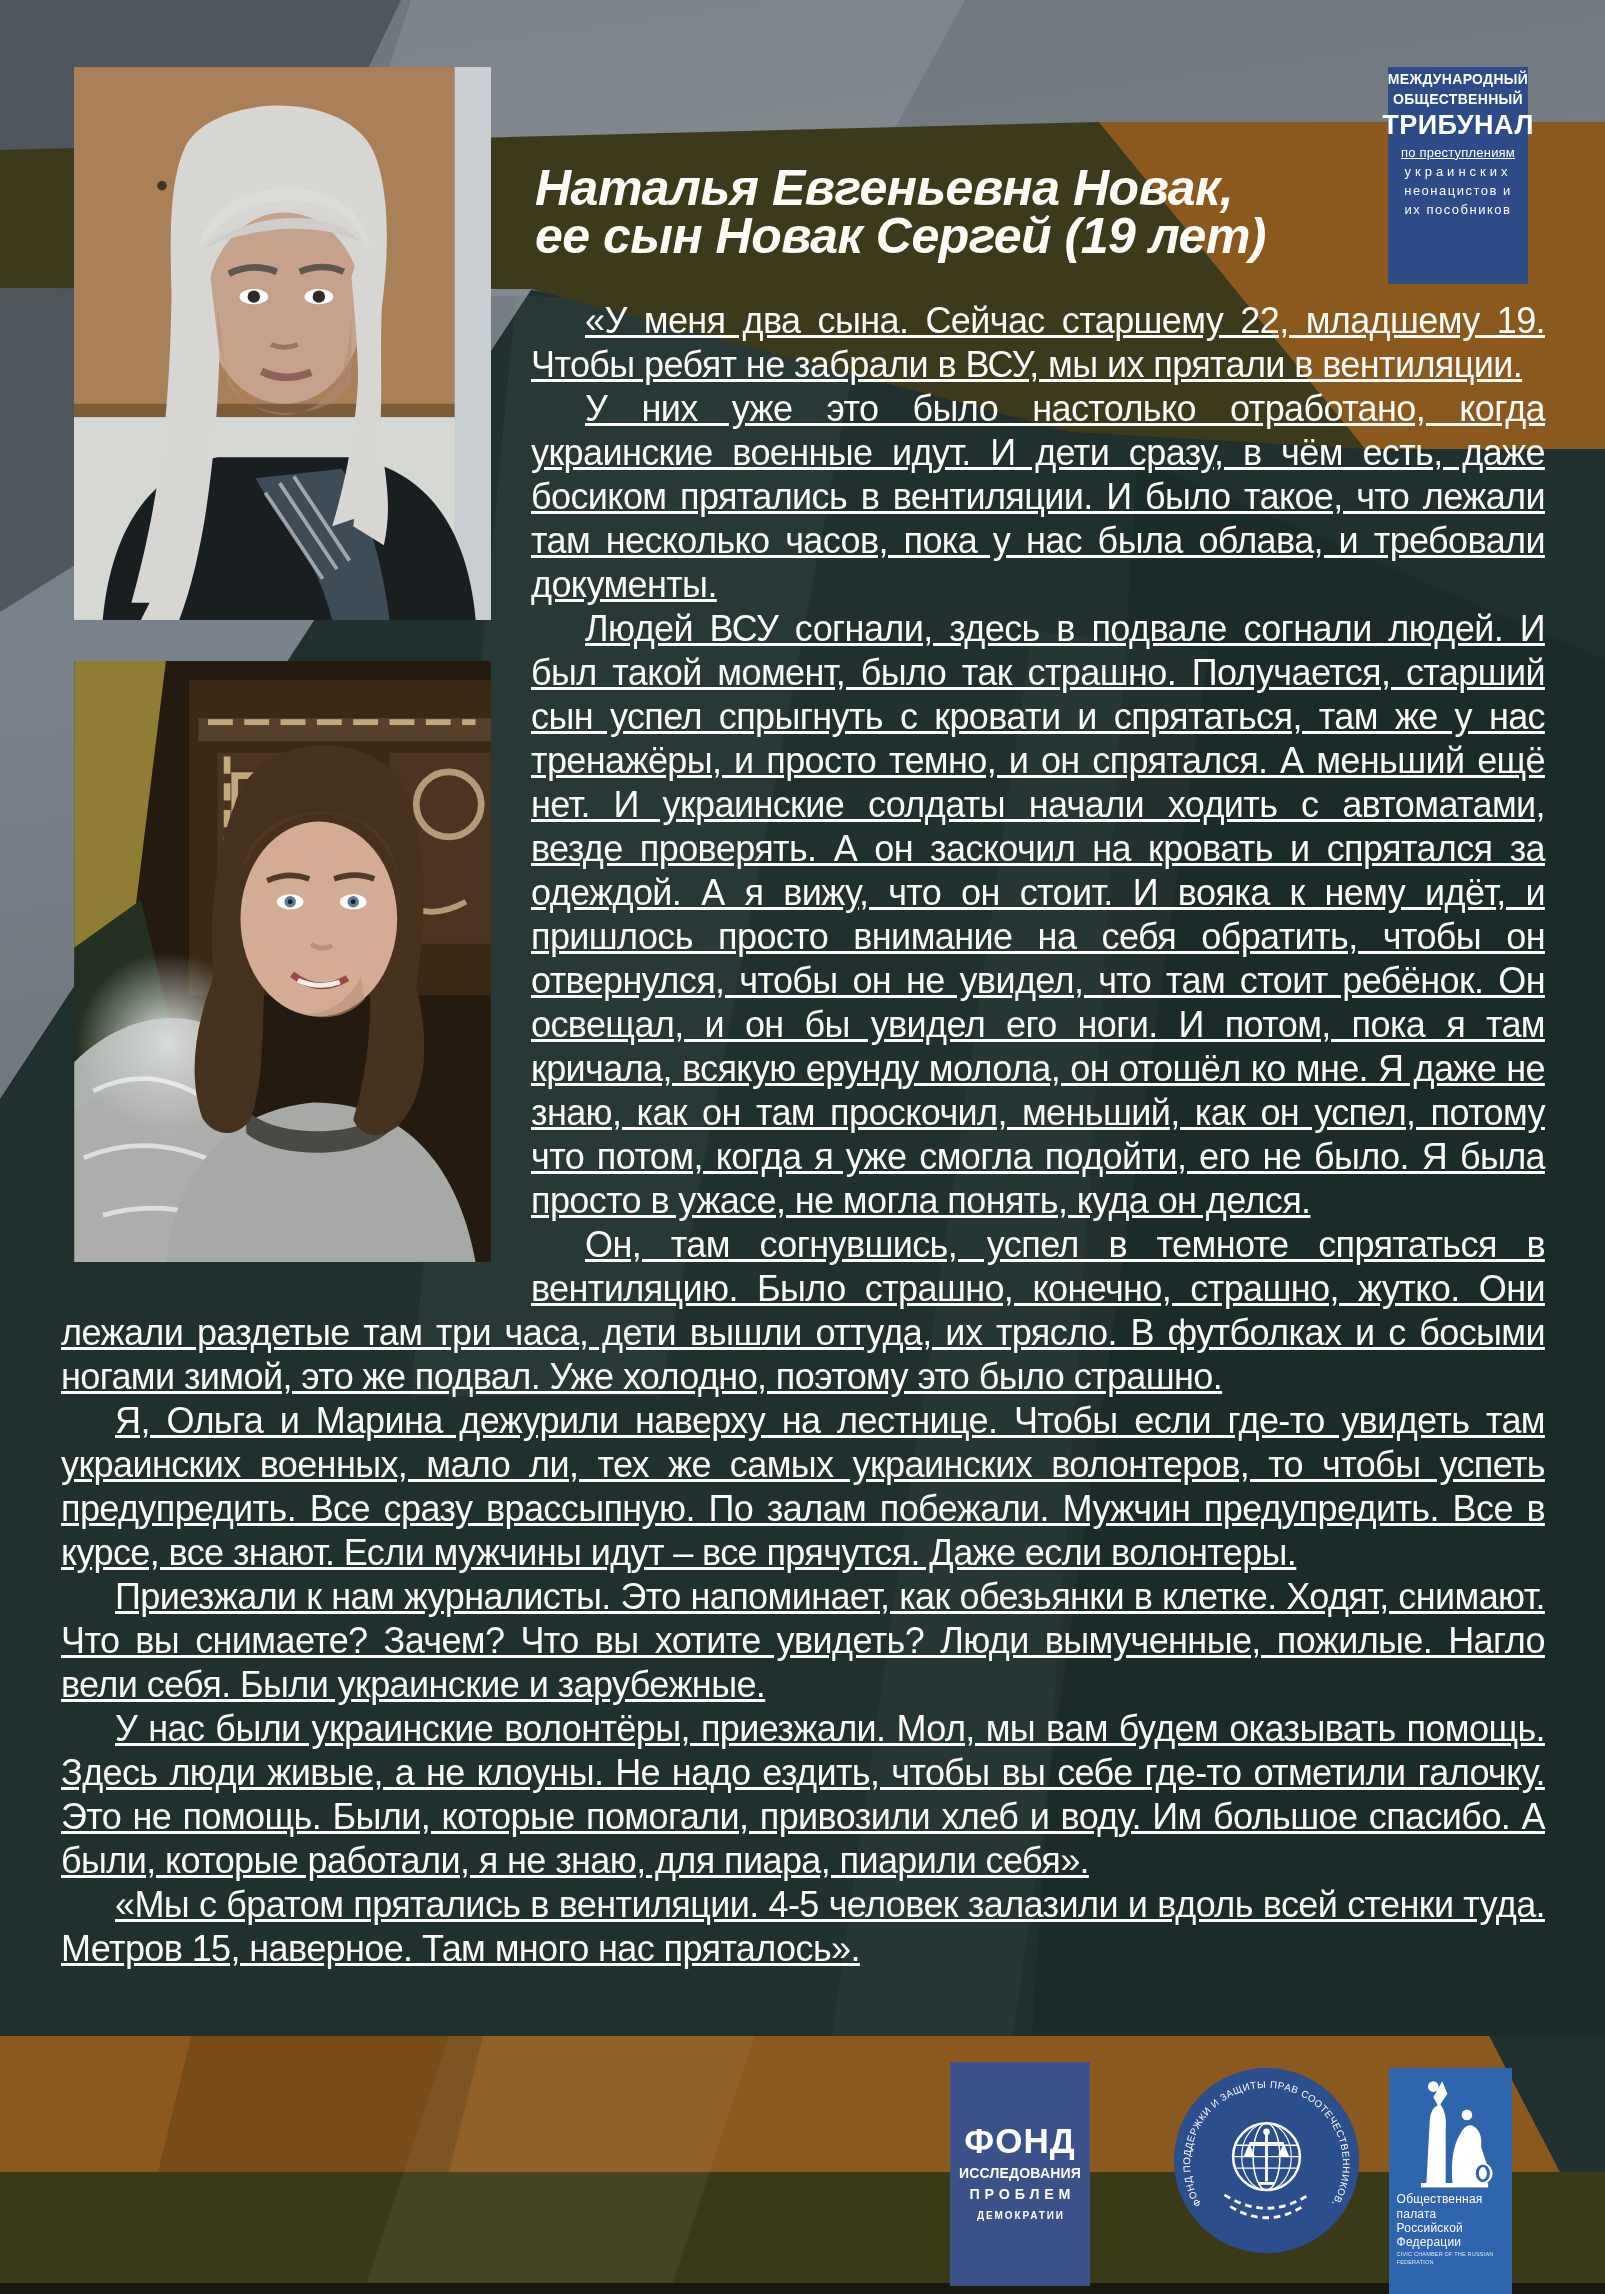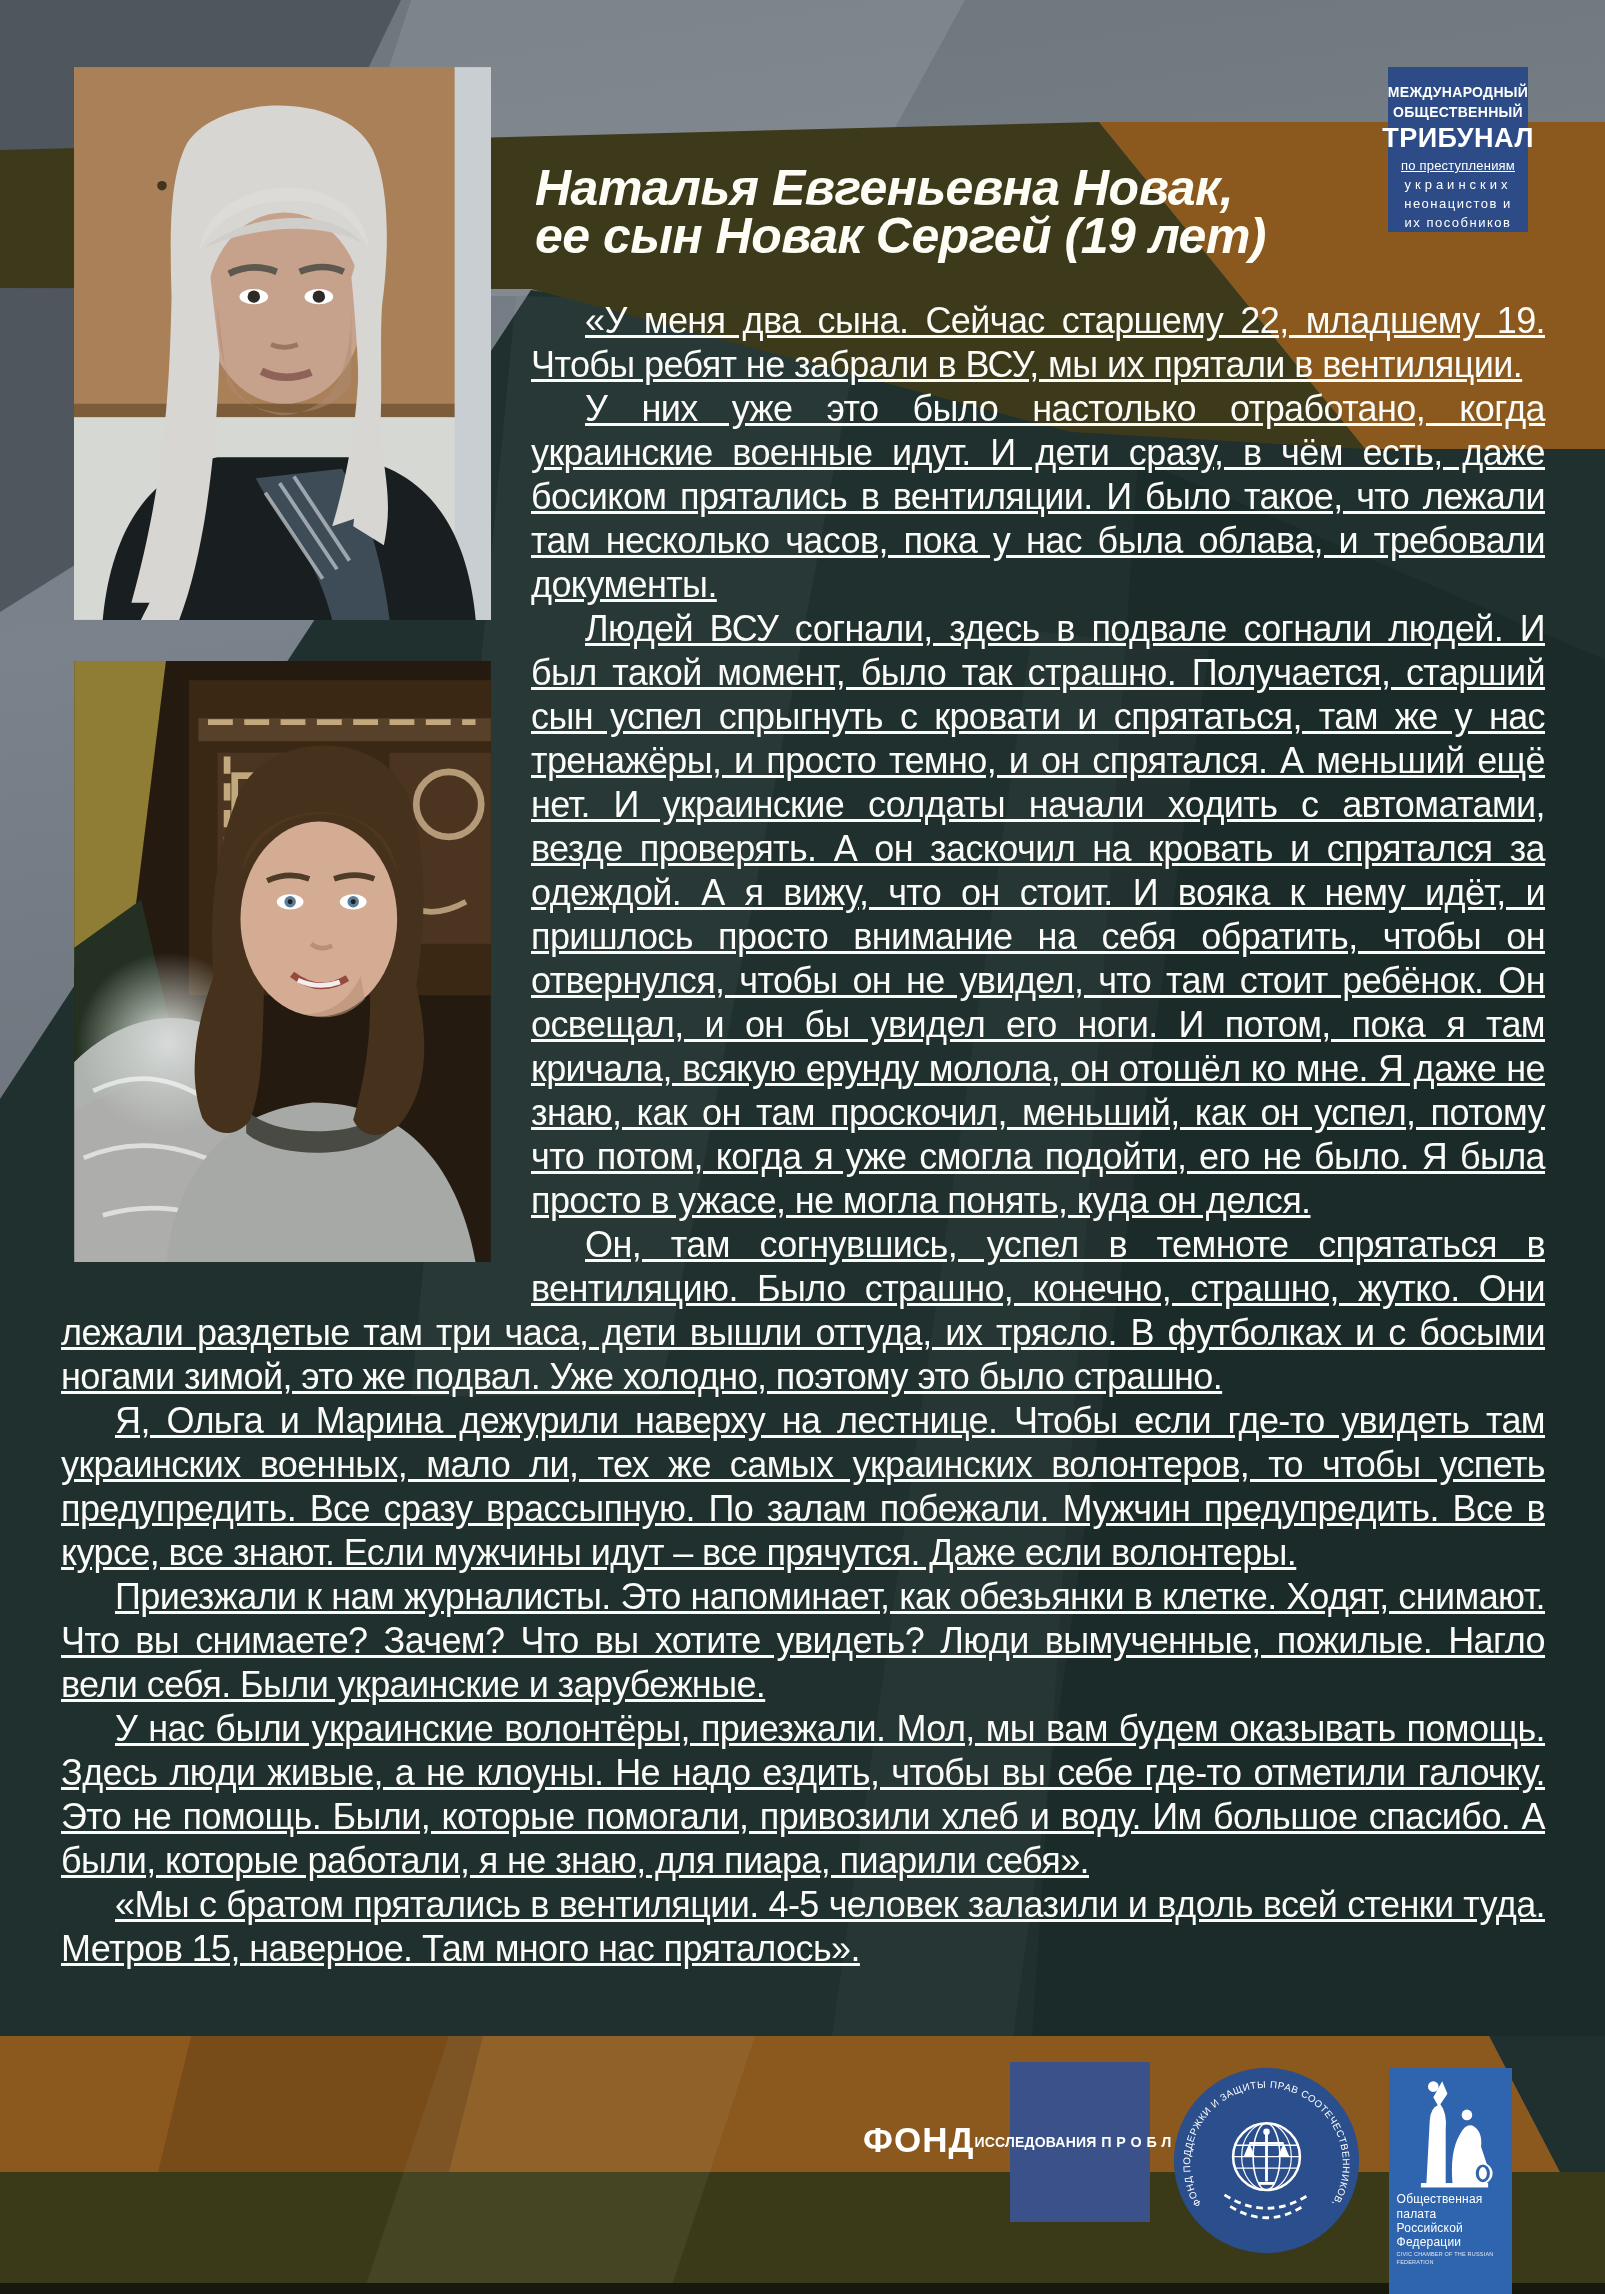--- a/index.html
+++ b/index.html
@@ -27,39 +27,39 @@
   .photo{position:absolute;left:74px;width:417px;overflow:hidden;}
   #photo1{top:67px;height:553px;}
   #photo2{top:661px;height:601px;}
   .photo svg{display:block;}
 
   
   #title{position:absolute;left:535px;top:164px;color:#fdfdf5;font-weight:bold;
          font-size:50px;line-height:48px;letter-spacing:-0.5px;font-style:italic;}
 
   
-  #tribunal{position:absolute;left:1388px;top:67px;width:140px;height:165px;background:#2d4b86;
-            display:flex;flex-direction:column;align-items:center;justify-content:flex-end;
+  #tribunal{position:absolute;left:1388px;top:67px;width:140px;height:217px;background:#2d4b86;
+            display:flex;flex-direction:column;align-items:center;justify-content:flex-start;
             color:#fff;text-align:center;padding-top:1.9px;box-sizing:border-box;}
   #tribunal .t-b1{font-size:14px;font-weight:bold;letter-spacing:0.3px;line-height:20px;}
   #tribunal .t-big{font-size:27px;font-weight:bold;letter-spacing:0.5px;line-height:31px;margin:1px 0 1.9px;}
   #tribunal .t-s1{font-size:13px;line-height:19px;letter-spacing:0.2px;text-decoration:underline;}
   #tribunal .t-s2{font-size:13px;line-height:19px;letter-spacing:4px;}
   #tribunal .t-s3{font-size:13px;line-height:19px;letter-spacing:1.5px;}
 
   
   #bodytext{position:absolute;left:61px;top:299px;width:1484px;color:#fbfbf7;
             font-size:36px;line-height:44px;letter-spacing:-0.6px;text-align:justify;}
   #bodytext p{margin:0;text-indent:54px;text-decoration:underline;}
   #photo-float{float:left;width:470px;height:989px;}
   #speaker-p{margin-top:44px;}
 
   
-  #fond-box{position:absolute;left:1010px;top:2062px;width:140px;height:160px;background:#3a5189;
-            display:flex;flex-direction:row;align-items:center;justify-content:center;
+  #fond-box{position:absolute;left:950px;top:2062px;width:140px;height:224px;background:#3a5189;
+            display:flex;flex-direction:column;align-items:center;justify-content:center;
             color:#fff;text-align:center;box-sizing:border-box;}
   #fond-box .f-big{font-size:35px;font-weight:bold;letter-spacing:1px;line-height:38px;margin-bottom:3.8px;}
   #fond-box .f-s1{font-size:14px;font-weight:bold;line-height:21px;letter-spacing:0.2px;}
   #fond-box .f-s2{font-size:14.3px;font-weight:bold;line-height:21px;letter-spacing:4.8px;text-indent:4.8px;}
   #fond-box .f-s3{font-size:10px;font-weight:bold;line-height:21px;letter-spacing:1.9px;text-indent:1.9px;}
 
   #emblem{position:absolute;left:1171px;top:2065px;width:191px;height:191px;}
 
   #chamber-box{position:absolute;left:1389px;top:2068px;width:123px;height:228px;background:#2f64ae;
                color:#fff;text-align:left;box-sizing:border-box;padding:5.7px 7.6px;}

